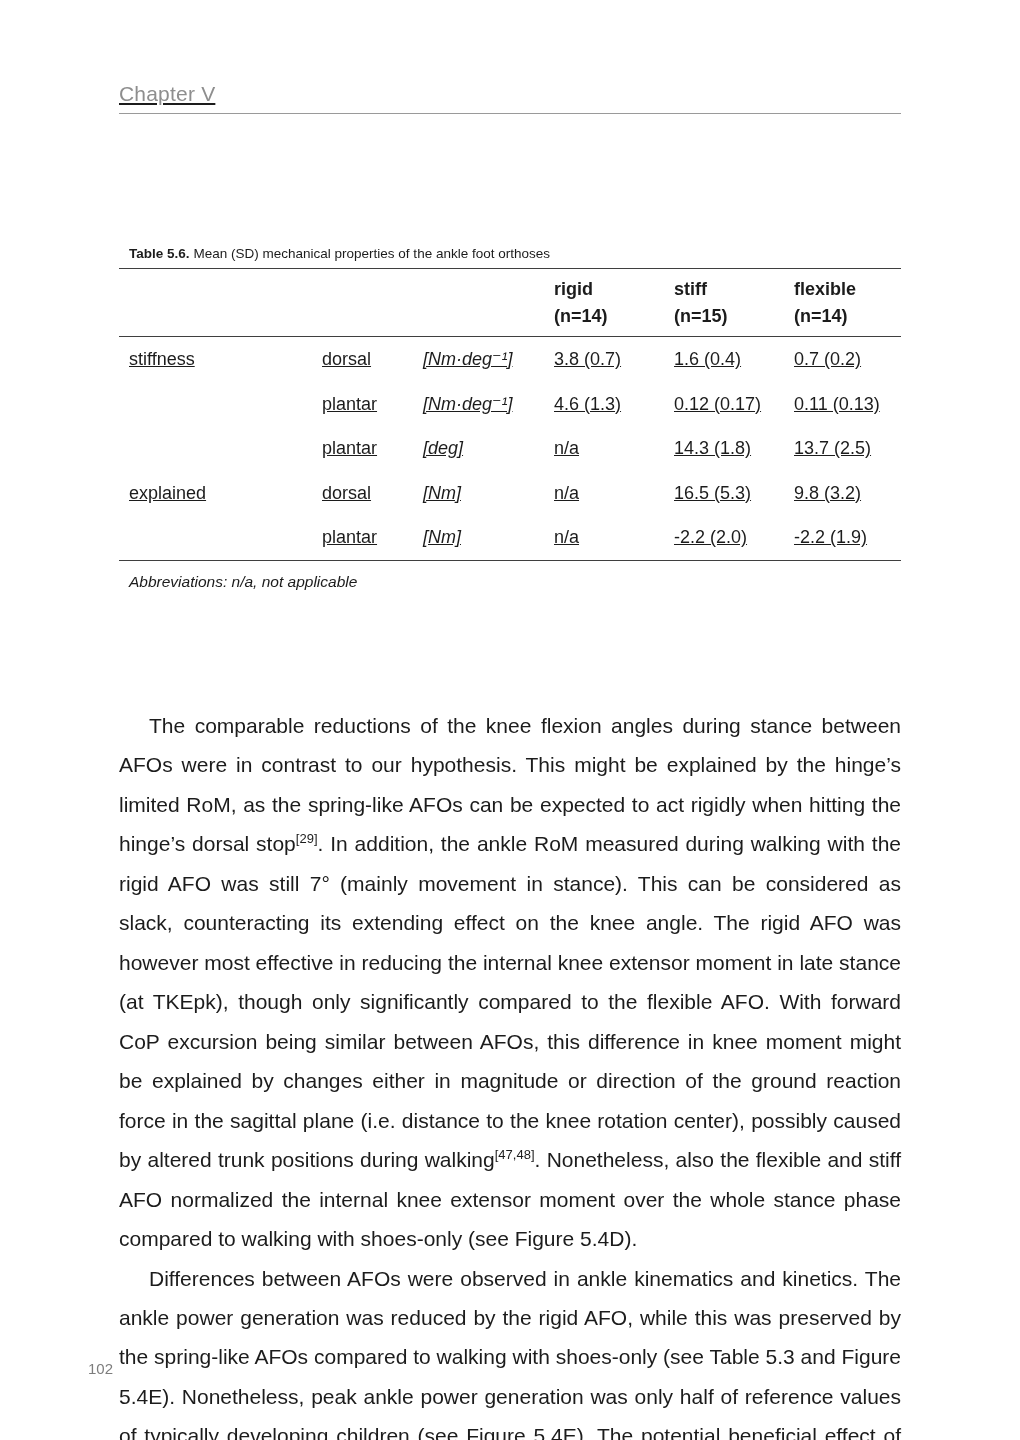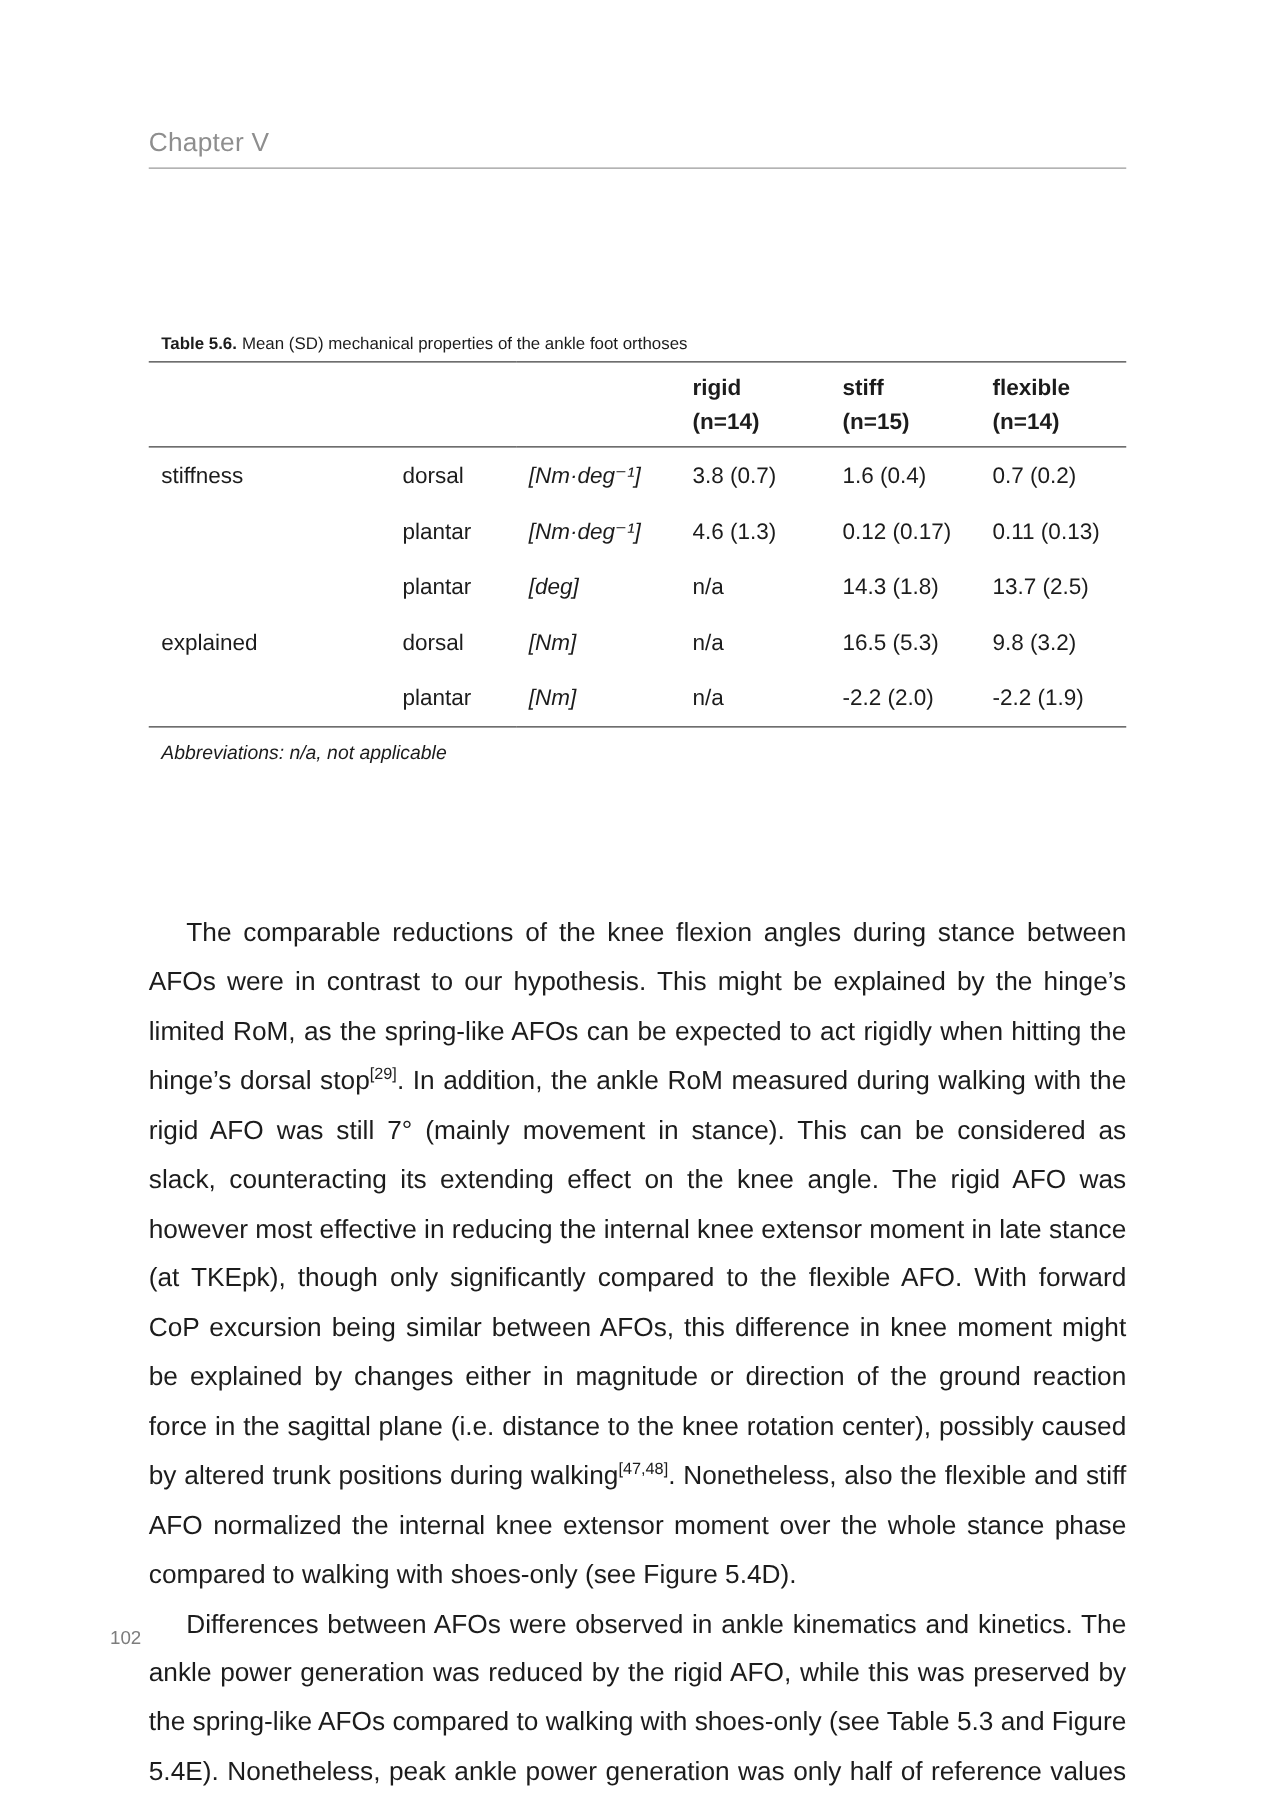--- a/index.html
+++ b/index.html
@@ -8,21 +8,21 @@
     width: 1020px; height: 1440px;
     font-family: "Liberation Sans", "DejaVu Sans", sans-serif;
     color: #1c1c1c;
     position: relative;
     overflow: hidden;
   }
   .page { position: relative; width: 1020px; height: 1440px; }
   .content { margin: 0 119px; }
 
   
-  .chapter-header { padding-top: 103px; }
+  .chapter-header { padding-top: 82px; text-decoration: underline; }
   .chapter-title { color: #8e8e8e; font-size: 21px; letter-spacing: 0.2px; }
   .chapter-rule { border: none; border-top: 1.5px solid #9a9a9a; margin-top: 7px; }
 
   
   .table-block { margin-top: 132px; }
   .table-caption { font-size: 13.5px; margin-bottom: 7px; padding-left: 10px; color: #1c1c1c; }
   .caption-label { font-weight: bold; margin-right: 4px; }
 
   table.props {
     width: 100%;
@@ -32,21 +32,21 @@
     font-size: 18px;
   }
   table.props thead tr { border-bottom: 1.5px solid #3f3f3f; }
   table.props th {
     text-align: left; font-weight: bold;
     padding: 7px 0 6px 10px;
     vertical-align: top; line-height: 1.5;
   }
   table.props td {
     padding: 12px 0 11px 10px;
-    vertical-align: top; line-height: 1.2;
+    vertical-align: top; line-height: 1.2; text-decoration: underline;
   }
   table.props .unit { font-style: italic; }
   .col-0 { width: 193px; }
   .col-1 { width: 101px; }
   .col-2 { width: 131px; }
   .col-3 { width: 120px; }
   .col-4 { width: 120px; }
   .col-5 { width: auto; }
 
   .table-note {
@@ -63,21 +63,21 @@
     line-height: 1.88;
     text-align: justify;
     text-indent: 30px;
     color: #1c1c1c;
   }
   main.body-text sup { font-size: 0.62em; line-height: 0; }
 
   
   .page-number {
     position: absolute;
-    left: 88px; top: 1302px;
+    left: 88px; top: 1360px;
     color: #7d7d7d; font-size: 15px;
   }
 </style>
 </head>
 <body>
 
 <div class="page">
   <div class="content">
 
     <header class="chapter-header">

